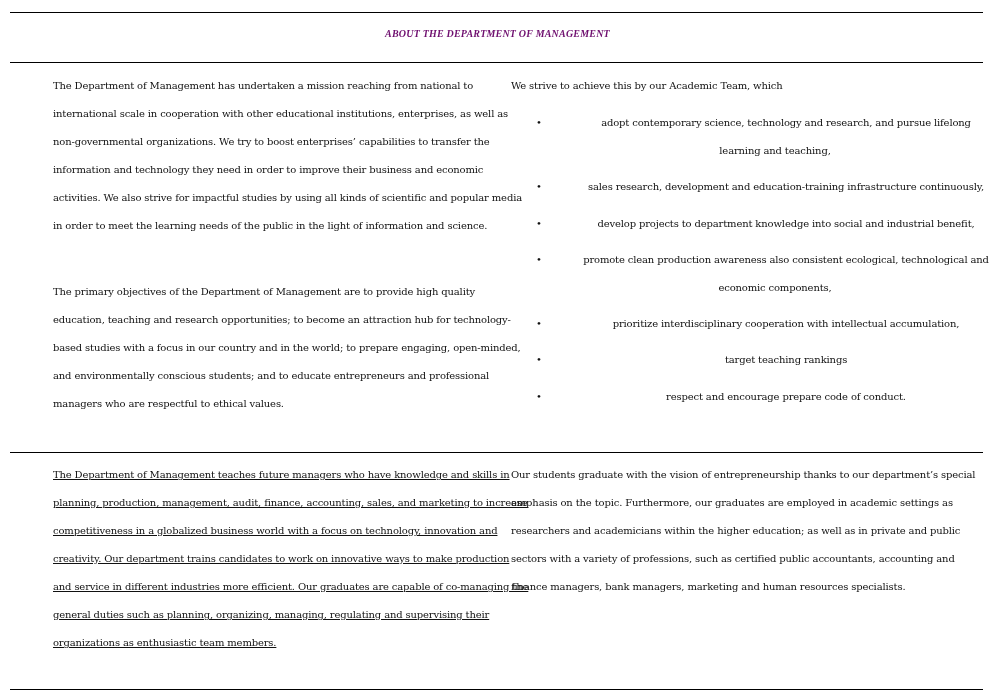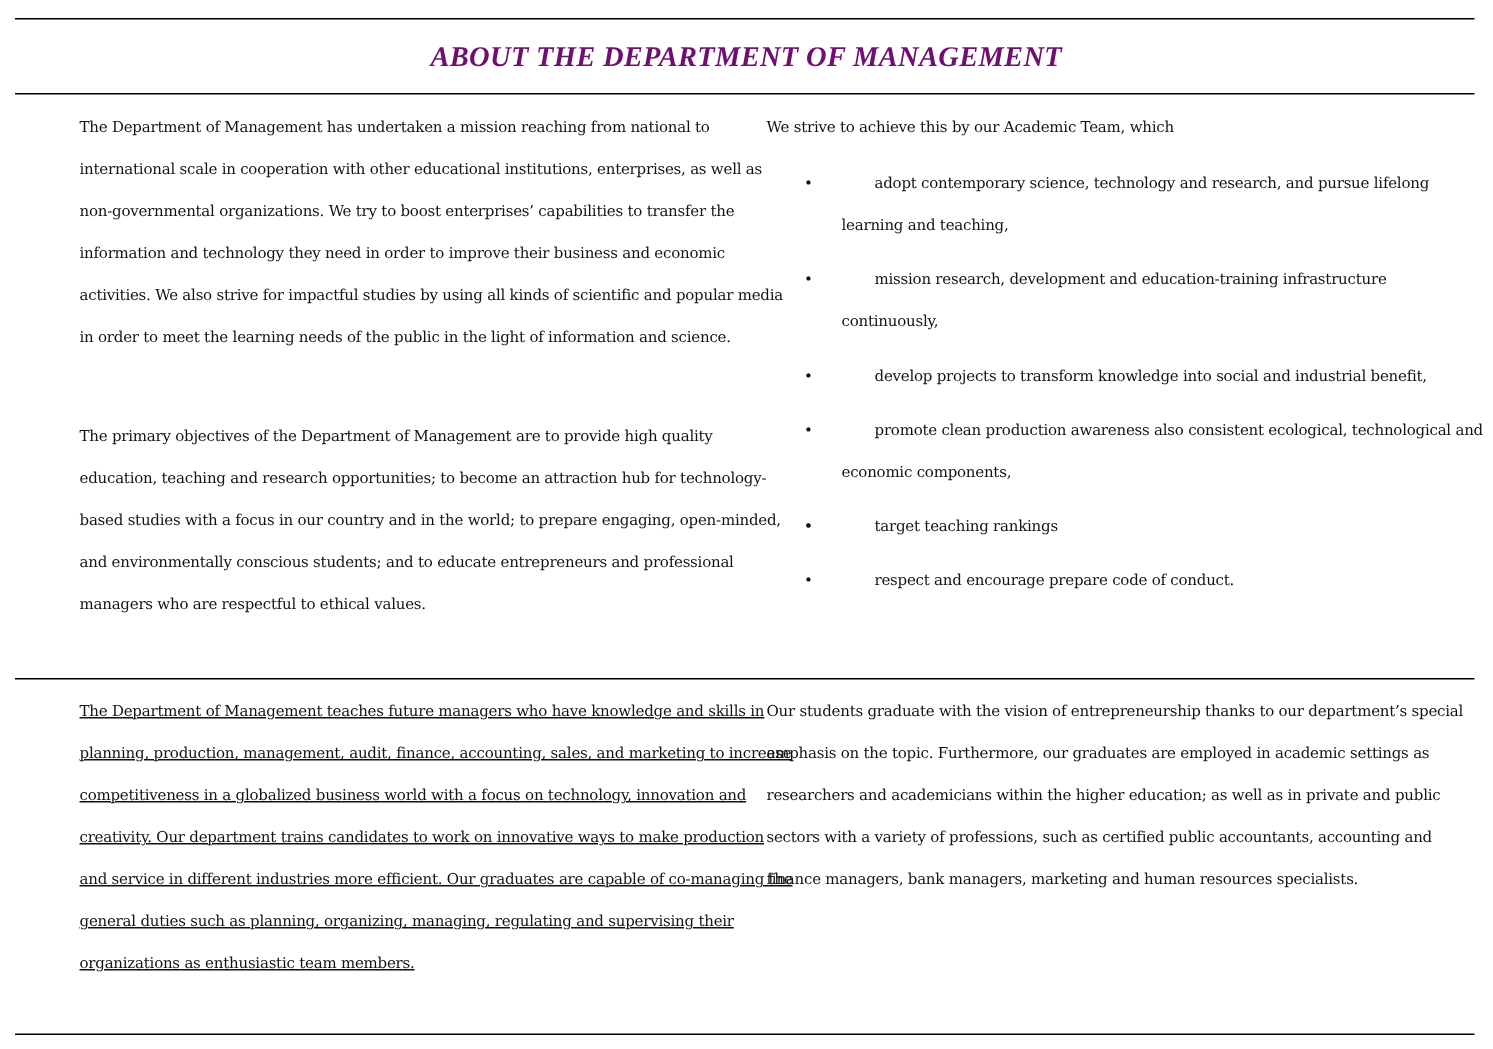--- a/index.html
+++ b/index.html
@@ -24,21 +24,21 @@
     }
     .title {
       position: absolute;
       top: 28px;
       left: 0;
       width: 995px;
       text-align: center;
       font-family: "Liberation Serif", "DejaVu Serif", serif;
       font-weight: bold;
       font-style: italic;
-      font-size: 19px;
+      font-size: 10px;
       letter-spacing: 0.2px;
     }
     .cell {
       position: absolute;
       font-size: 10px;
       line-height: 28px;
       letter-spacing: -0.15px;
       margin-left: 35px;
     }
     .cell p {
@@ -57,20 +57,21 @@
       margin-bottom: 8.3px;
     }
     .bullets .bullet {
       position: absolute;
       left: 25px;
       top: 0;
     }
     .bullets .bullet-text {
       display: block;
       text-indent: 22px;
+      text-align: center;
     }
   </style>
 </head>
 <body>
 
 <div class="rule" style="top: 12px; border-top-color: rgb(0, 0, 0);"></div>
 
 <div class="title" style="color: rgb(111, 15, 111);">ABOUT THE DEPARTMENT OF MANAGEMENT</div>
 
 <div class="rule" style="top: 62px; border-top-color: rgb(0, 0, 0);"></div>
@@ -82,32 +83,33 @@
 
 <div class="cell right-col" style="top:72px;">
   <p>We strive to achieve this by our Academic Team, which</p>
   <ul class="bullets">
     <li>
       <span class="bullet">•</span>
       <span class="bullet-text">adopt contemporary science, technology and research, and pursue lifelong learning and teaching,</span>
     </li>
     <li>
       <span class="bullet">•</span>
-      <span class="bullet-text">mission research, development and education-training infrastructure continuously,</span>
+      <span class="bullet-text">sales research, development and education-training infrastructure continuously,</span>
     </li>
     <li>
       <span class="bullet">•</span>
-      <span class="bullet-text">develop projects to transform knowledge into social and industrial benefit,</span>
+      <span class="bullet-text">develop projects to department knowledge into social and industrial benefit,</span>
     </li>
     <li>
       <span class="bullet">•</span>
       <span class="bullet-text">promote clean production awareness also consistent ecological, technological and economic components,</span>
     </li>
     <li>
       <span class="bullet">•</span>
+      <span class="bullet-text">prioritize interdisciplinary cooperation with intellectual accumulation,</span>
     </li>
     <li>
       <span class="bullet">•</span>
       <span class="bullet-text">target teaching rankings</span>
     </li>
     <li>
       <span class="bullet">•</span>
       <span class="bullet-text">respect and encourage prepare code of conduct.</span>
     </li>
   </ul>

